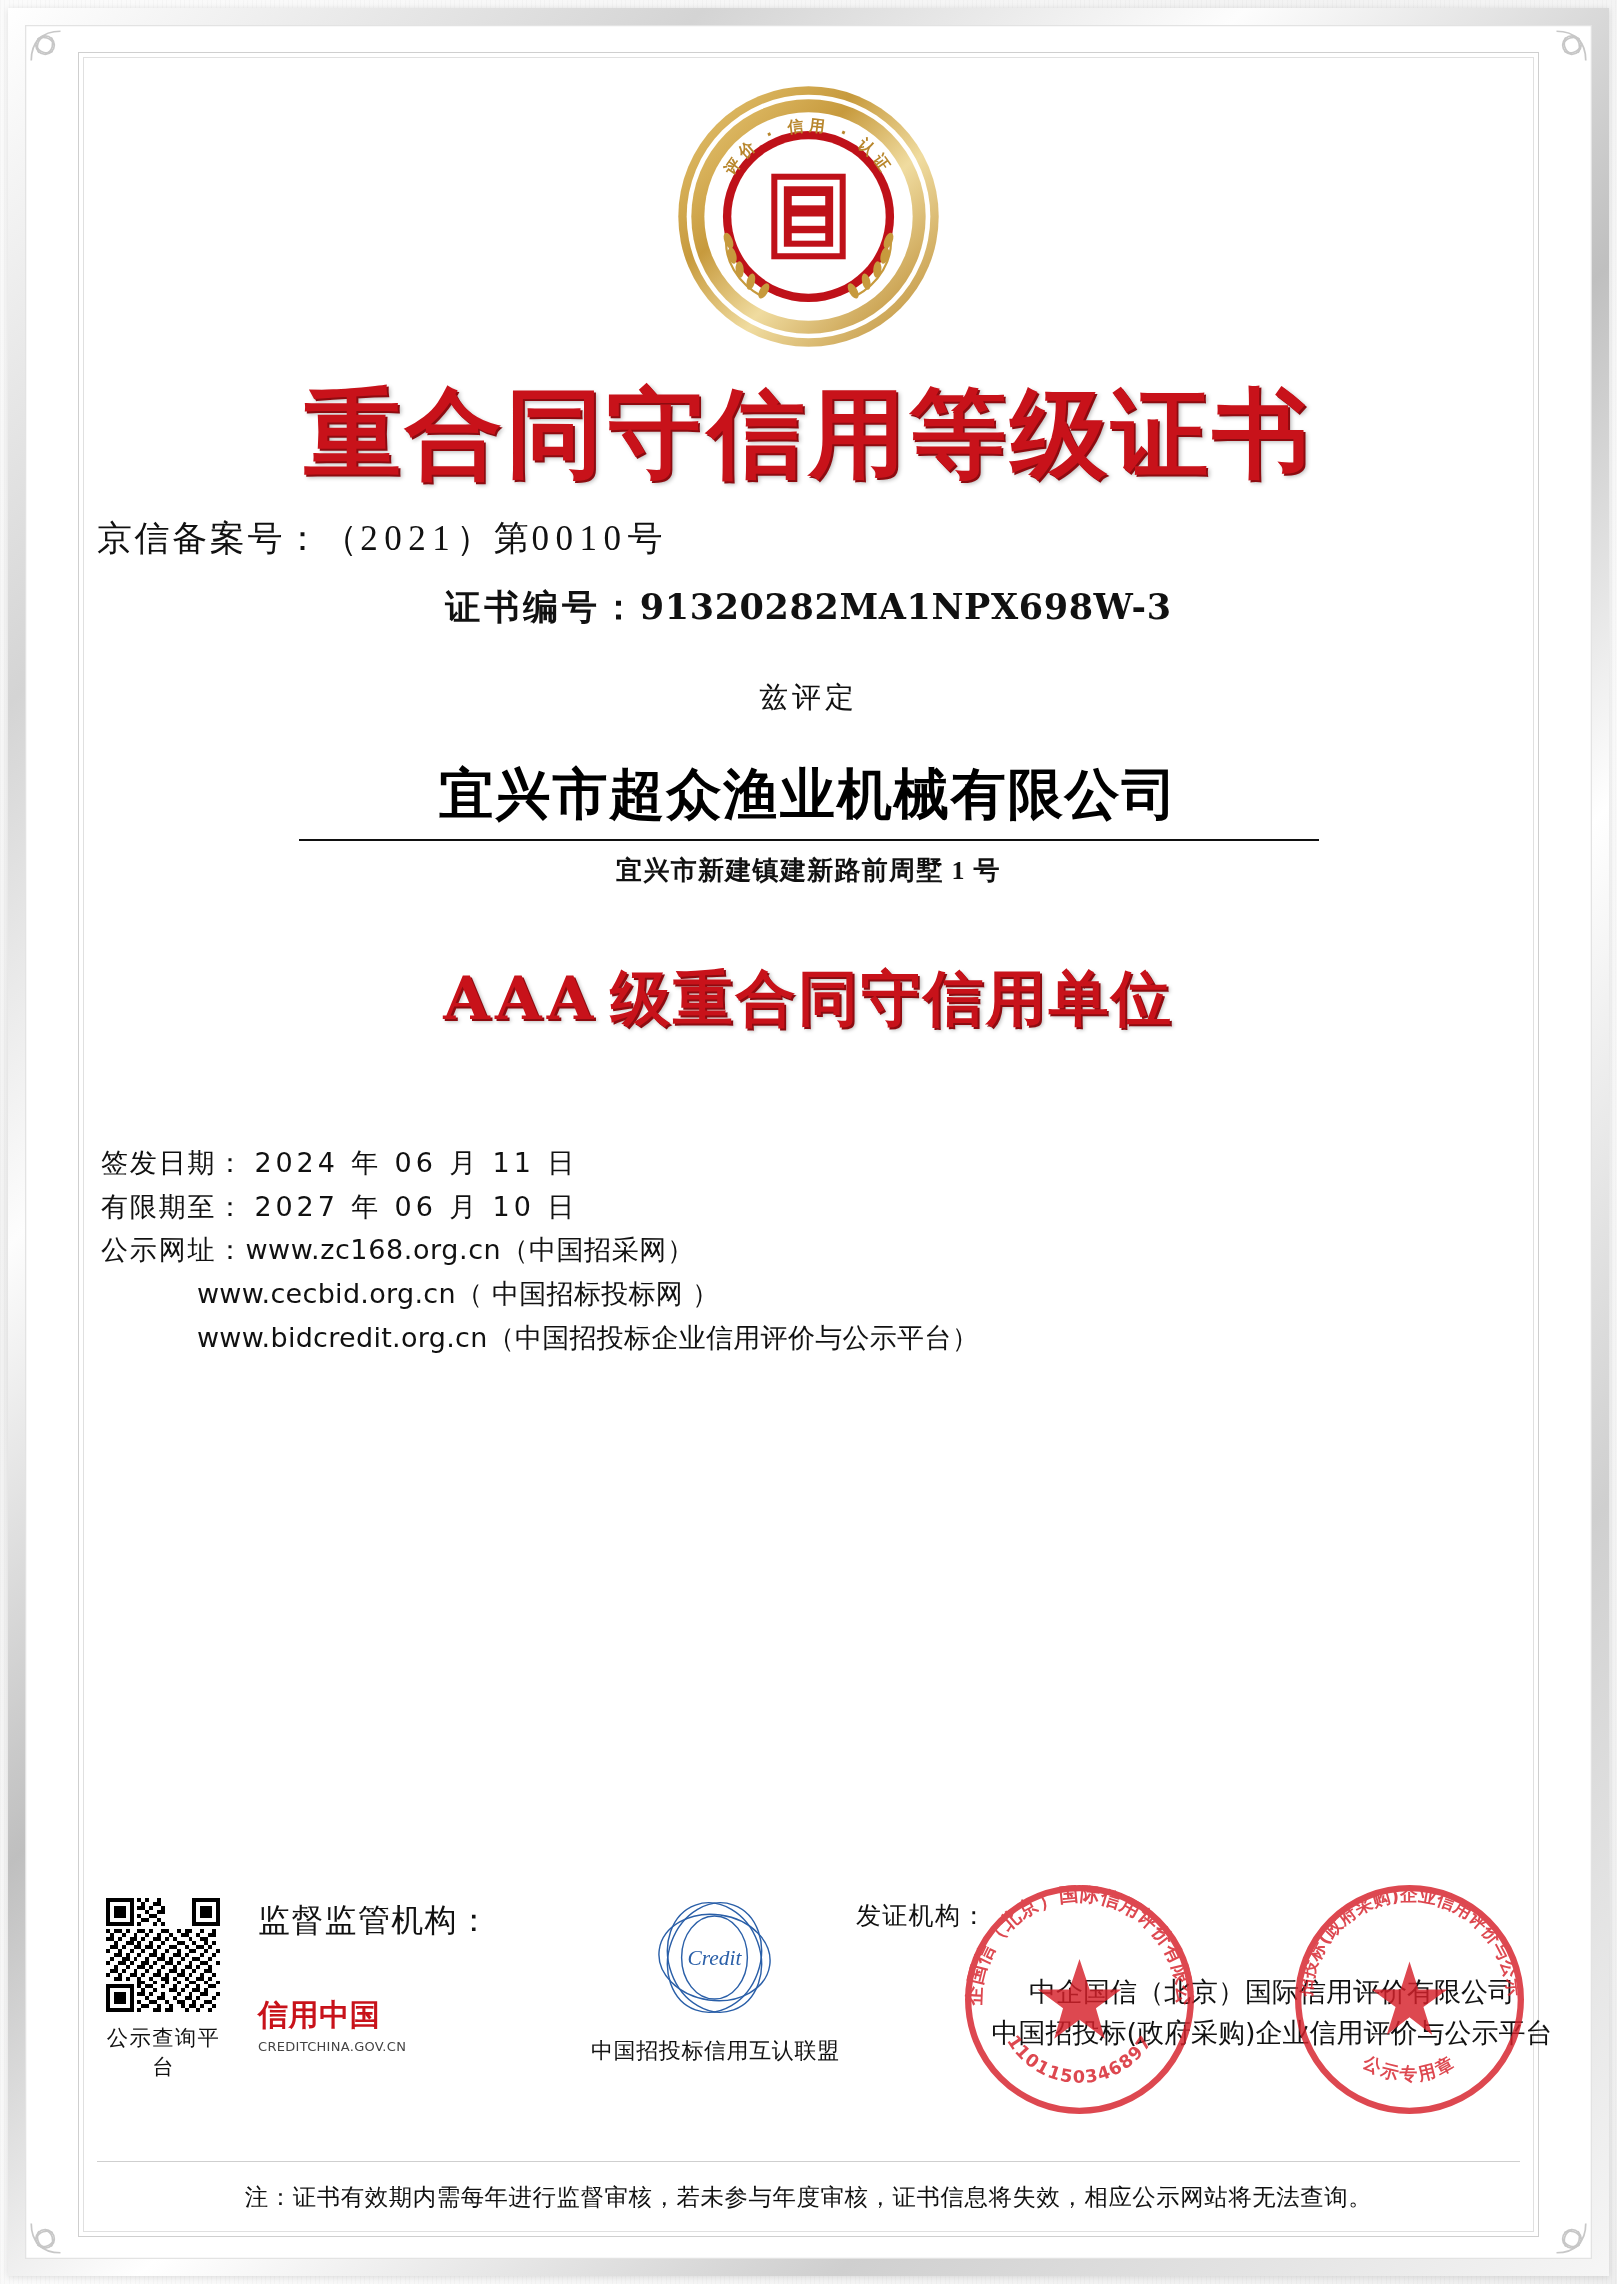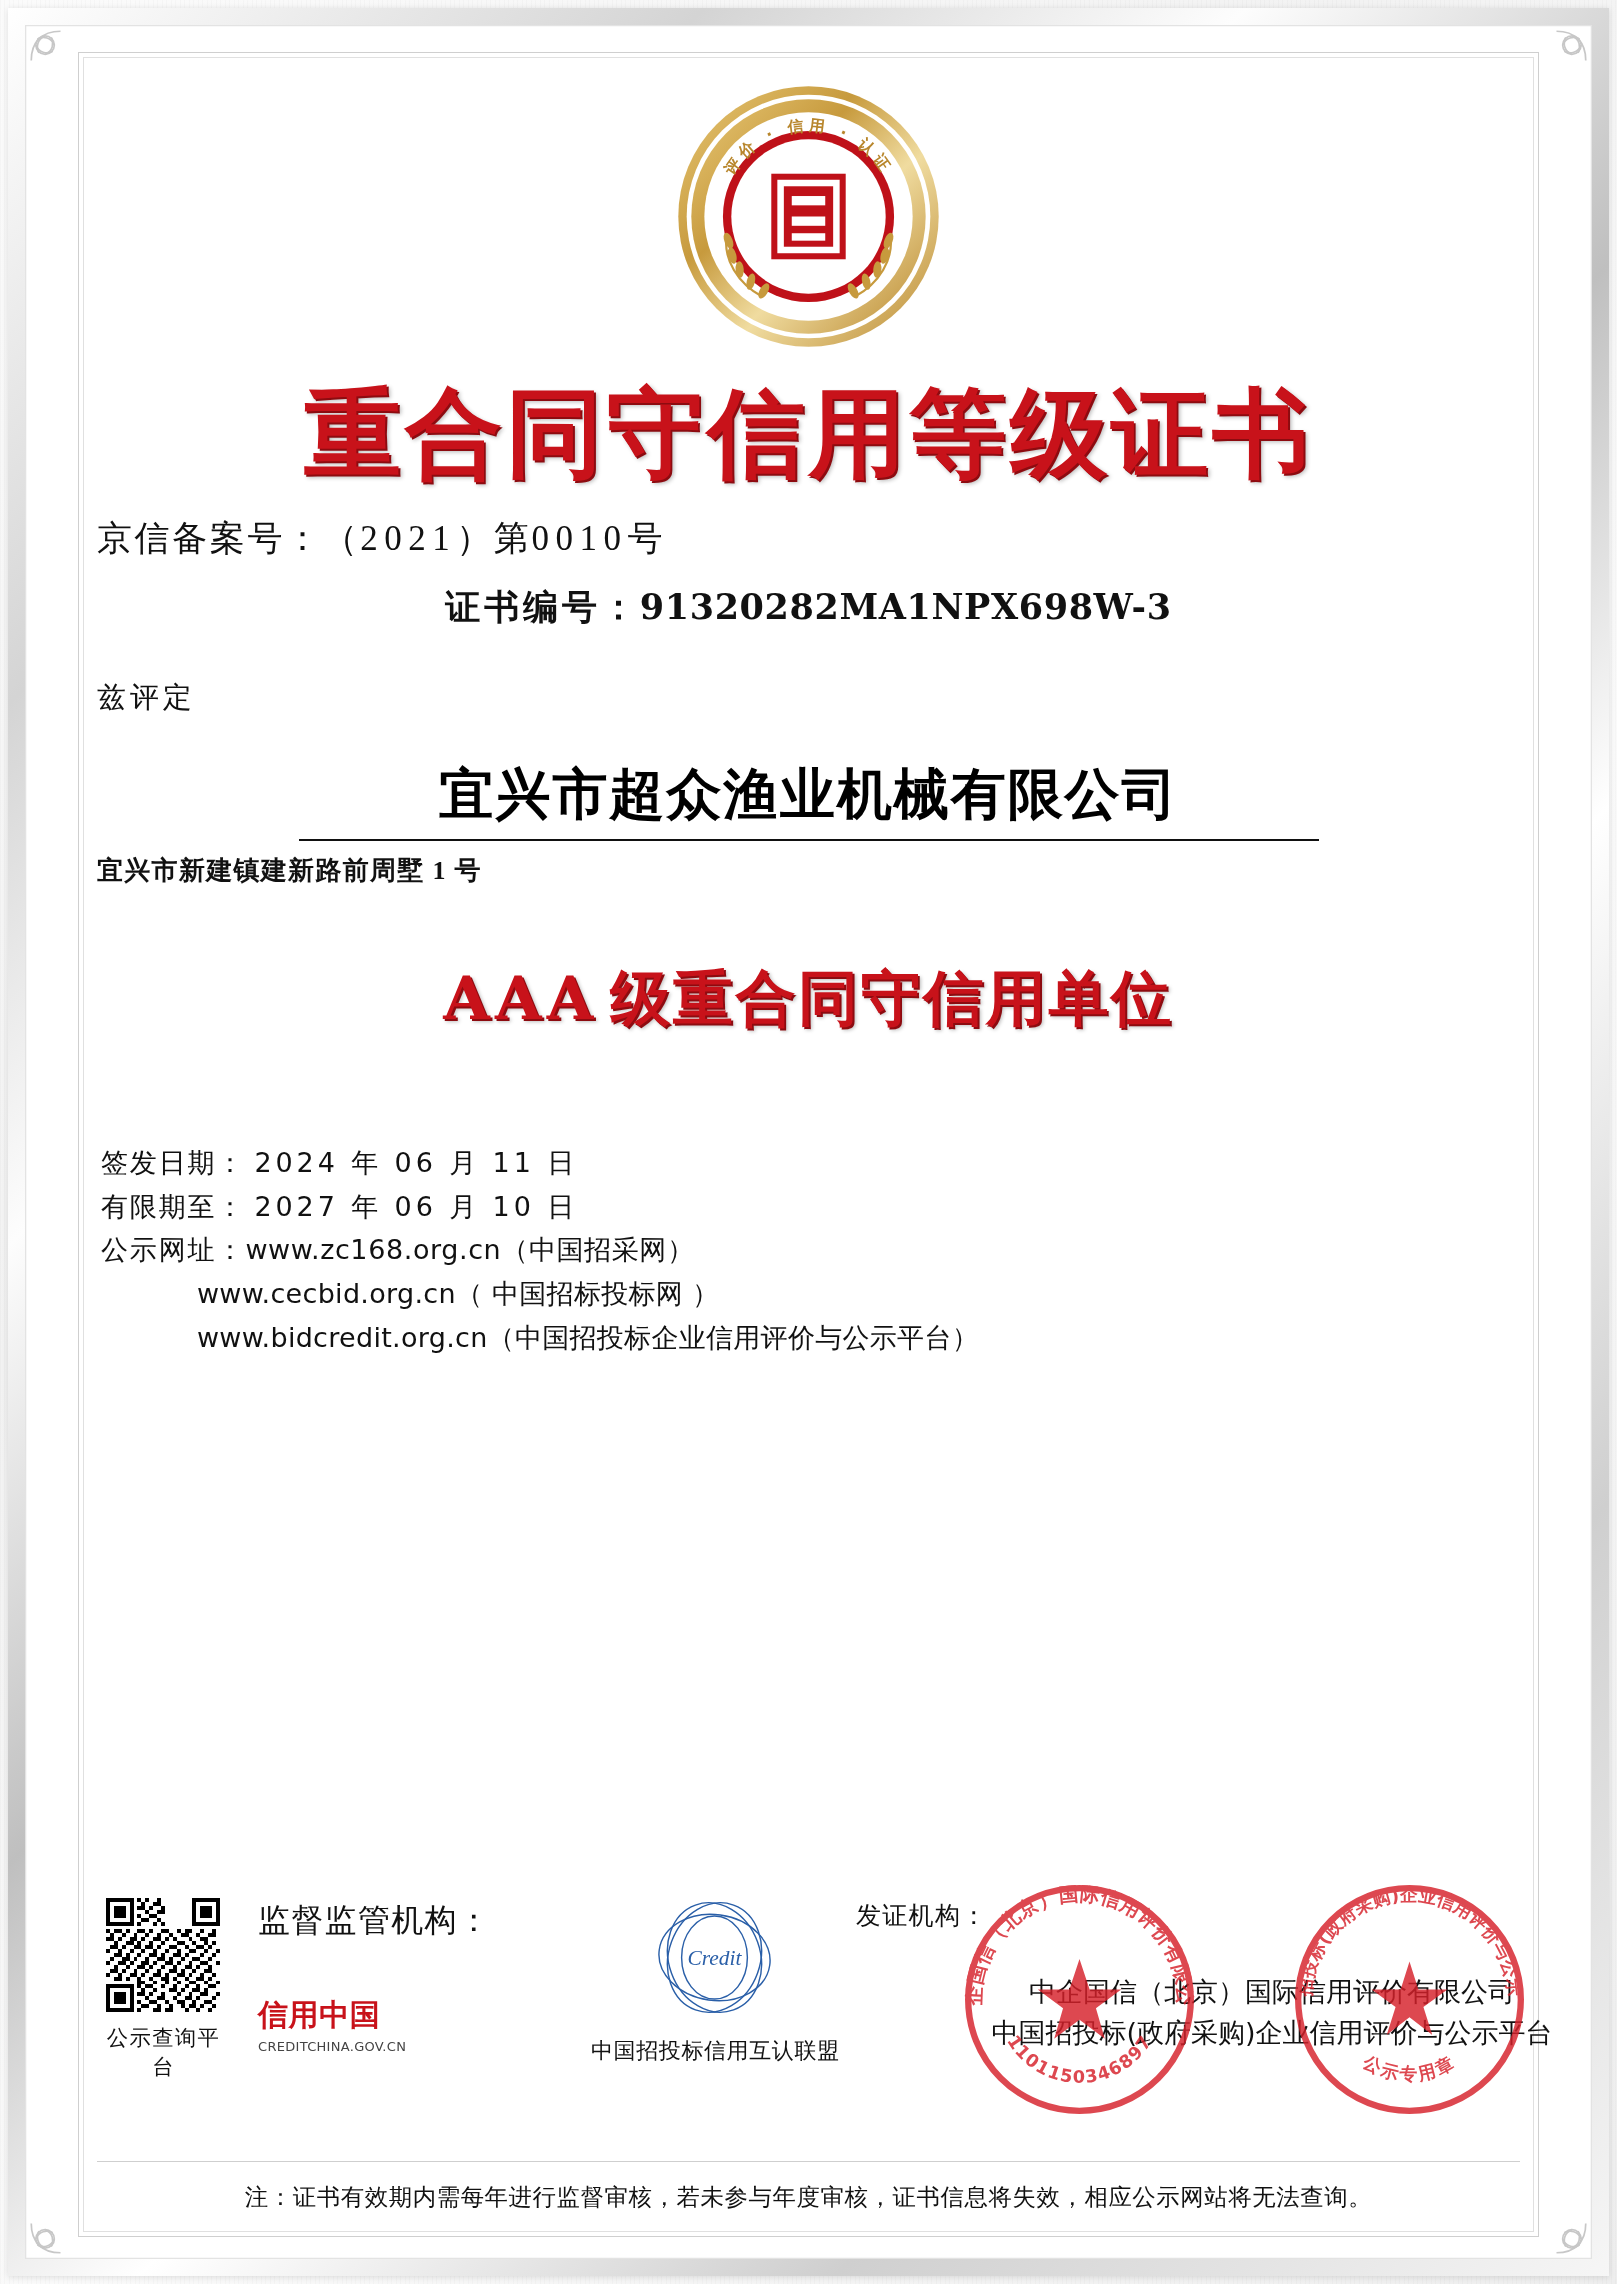--- a/index.html
+++ b/index.html
@@ -121,20 +121,21 @@
   }
   .cert-no-line .label { font-weight: bold; letter-spacing: 3.9px; }
   .cert-no-line .value {
     font-family: "DejaVu Serif", "Liberation Serif", serif;
     font-weight: bold;
     letter-spacing: 0.6px;
     font-size: 35px;
   }
 
   .hereby {
+    text-align: center;
     margin-top: 47px;
     font-size: 29px;
     color: #111;
     letter-spacing: 3.9px;
   }
 
   .company-name {
     text-align: center;
     margin-top: 40px;
     font-size: 55px;
@@ -143,21 +144,21 @@
     letter-spacing: 1.9px;
     font-family: "DejaVu Sans", "Liberation Sans", sans-serif;
   }
   .company-underline {
     width: 1020px;
     height: 1.9px;
     background: #111;
     margin: 7.8px auto 0 auto;
   }
   .company-address {
-    text-align: left;
+    text-align: center;
     margin-top: 11.7px;
     font-size: 26px;
     font-weight: bold;
     color: #111;
     letter-spacing: 1.3px;
   }
 
   .grade-title {
     text-align: center;
     margin-top: 71px;

